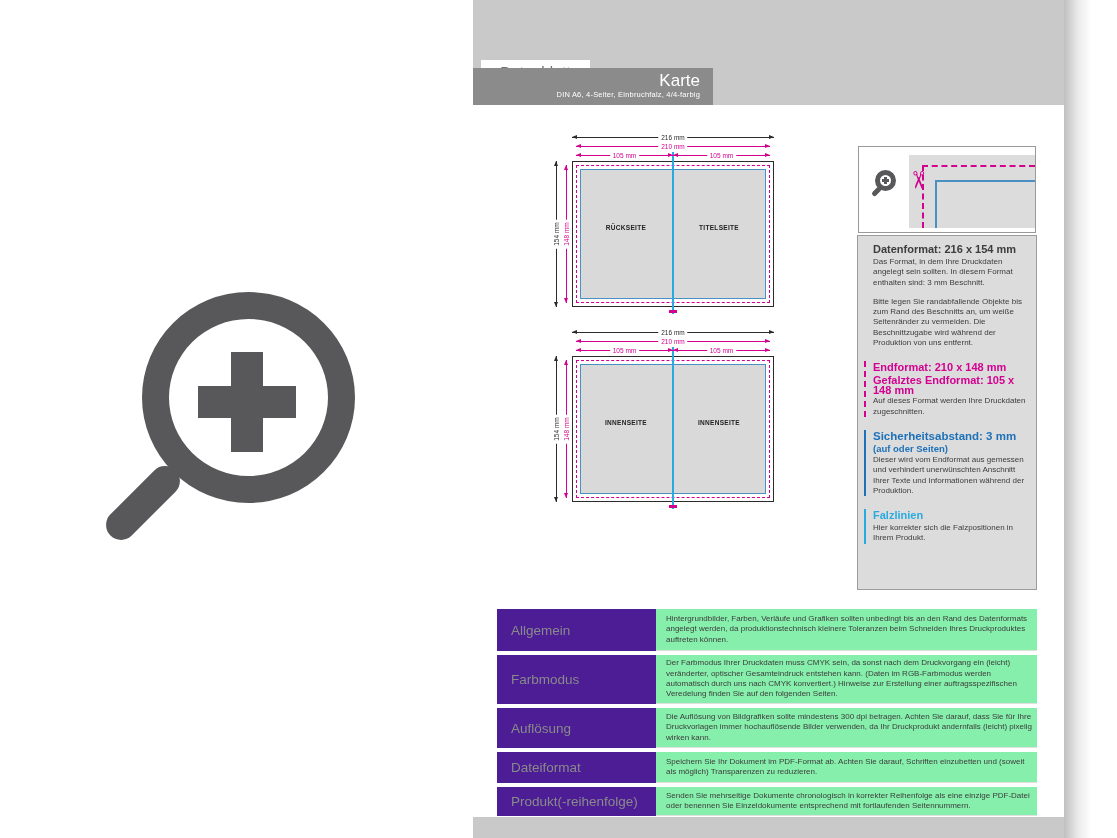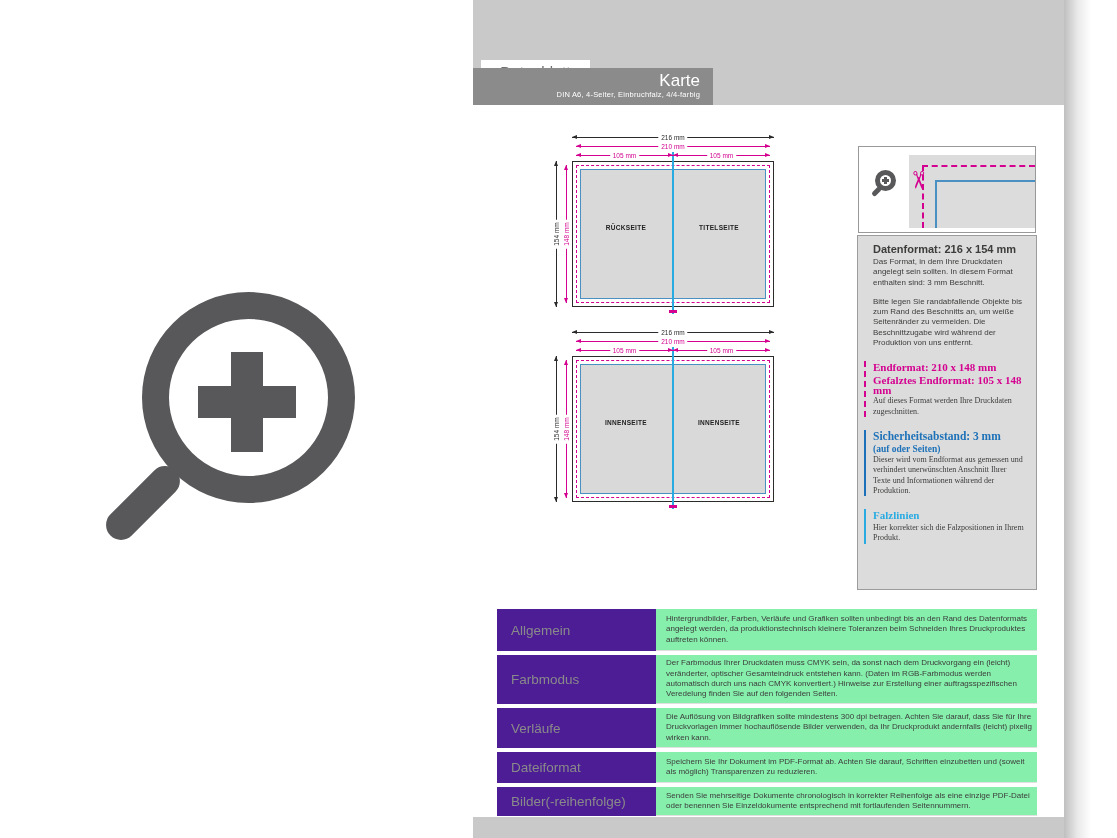--- a/index.html
+++ b/index.html
@@ -68,21 +68,21 @@
   .mz-circle{position:absolute;left:3px;top:0;width:21px;height:21px;border:5px solid #58585a;border-radius:50%;}
   .mz-circle::before{content:'';position:absolute;left:2px;top:4.2px;width:7px;height:2.6px;background:#58585a;}
   .mz-circle::after{content:'';position:absolute;left:4.2px;top:2px;width:2.6px;height:7px;background:#58585a;}
   .mz-handle{position:absolute;left:-1px;top:19px;width:11px;height:4.5px;border-radius:2.5px;
              background:#58585a;transform:rotate(-45deg);}
 
   
   .info-panel{position:absolute;left:857px;top:235px;width:180px;height:355px;background:#dcdcdc;
               border:1px solid #9c9c9c;padding:7px 10px 6px 15px;overflow:hidden;}
   .info-sec{margin-bottom:13px;}
-  .info-sec.accented{margin-left:-9px;padding-left:7px;font-family:Liberation Serif, serif;}
+  .info-sec.accented{margin-left:-9px;padding-left:7px;}
   .sec-endformat{border-left:2px dashed #d4008f;}
   .sec-safety{border-left:2px solid #1d71b8;}
   .sec-fold{border-left:2px solid #29abe2;}
   .info-h{font-size:11px;font-weight:bold;line-height:13px;margin-bottom:1px;}
   .info-sub{font-size:11px;font-weight:bold;line-height:10px;margin-bottom:1px;}
   .info-p{font-size:8px;line-height:10.3px;color:#3c3c3b;margin:0 0 9px 0;}
   .info-p:last-child{margin-bottom:0;}
   .h-ink{color:#3c3c3b;} .h-mag{color:#d4008f;} .h-blue{color:#1d71b8;} .h-cyan{color:#29abe2;}
   .sub-blue{font-size:9.5px;}
 
@@ -215,26 +215,26 @@
   <div class="tips-table">
     <div class="tips-row rh1">
       <div class="tips-label rh1">Allgemein</div>
       <div class="tips-text rh1">Hintergrundbilder, Farben, Verläufe und Grafiken sollten unbedingt bis an den Rand des Datenformats angelegt werden, da produktionstechnisch kleinere Toleranzen beim Schneiden Ihres Druckproduktes auftreten können.</div>
     </div>
     <div class="tips-row rh2">
       <div class="tips-label rh2">Farbmodus</div>
       <div class="tips-text rh2">Der Farbmodus Ihrer Druckdaten muss CMYK sein, da sonst nach dem Druckvorgang ein (leicht) veränderter, optischer Gesamteindruck entstehen kann. (Daten im RGB-Farbmodus werden automatisch durch uns nach CMYK konvertiert.) Hinweise zur Erstellung einer auftragsspezifischen Veredelung finden Sie auf den folgenden Seiten.</div>
     </div>
     <div class="tips-row rh3">
-      <div class="tips-label rh3">Verläufe</div>
+      <div class="tips-label rh3">Auflösung</div>
       <div class="tips-text rh3">Die Auflösung von Bildgrafiken sollte mindestens 300 dpi betragen. Achten Sie darauf, dass Sie für Ihre Druckvorlagen immer hochauflösende Bilder verwenden, da Ihr Druckprodukt andernfalls (leicht) pixelig wirken kann.</div>
     </div>
     <div class="tips-row rh4">
       <div class="tips-label rh4">Dateiformat</div>
       <div class="tips-text rh4">Speichern Sie Ihr Dokument im PDF-Format ab. Achten Sie darauf, Schriften einzubetten und (soweit als möglich) Transparenzen zu reduzieren.</div>
     </div>
     <div class="tips-row rh5">
-      <div class="tips-label rh5">Bilder(-reihenfolge)</div>
+      <div class="tips-label rh5">Produkt(-reihenfolge)</div>
       <div class="tips-text rh5">Senden Sie mehrseitige Dokumente chronologisch in korrekter Reihenfolge als eine einzige PDF-Datei oder benennen Sie Einzeldokumente entsprechend mit fortlaufenden Seitennummern.</div>
     </div>
   </div>
 
 </div>
 
 </body></html>

